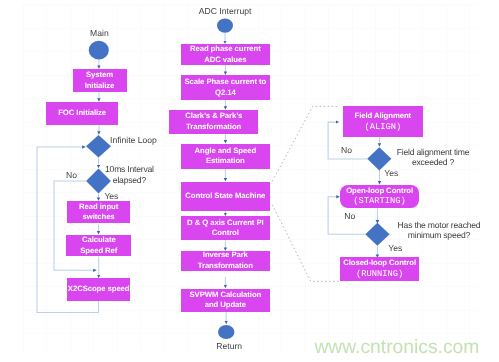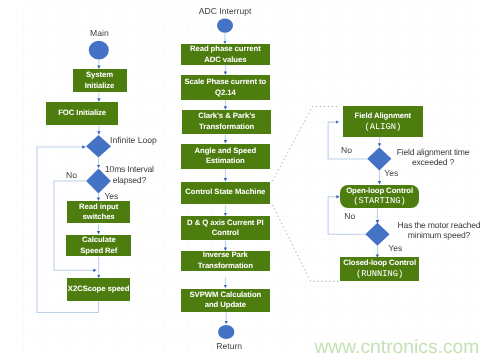--- a/index.html
+++ b/index.html
@@ -2,21 +2,21 @@
 <html><head>
 <meta charset="utf-8">
 <title>FOC Motor Control Flowchart</title>
 <style>
   html,body{margin:0;padding:0;background:#ffffff;}
   body{width:499px;height:362px;overflow:hidden;
        font-family:"Liberation Sans",sans-serif;
        -webkit-font-smoothing:antialiased;text-rendering:geometricPrecision;}
   #stage{position:relative;width:499px;height:362px;background:#ffffff;}
   svg.layer{position:absolute;left:0;top:0;width:499px;height:362px;pointer-events:none;}
-  .node{position:absolute;background:#4d7c0f;color:#ffffff;
+  .node{position:absolute;background:#d946ef;color:#ffffff;
         display:flex;flex-direction:column;align-items:center;justify-content:center;
         text-align:center;font-size:7.75px;line-height:10.7px;font-weight:700;
         box-sizing:border-box;letter-spacing:-0.09px;}
   .node .ln{display:block;white-space:pre;}
   .node .mono{font-family:"Liberation Mono",monospace;font-weight:400;font-size:8.75px;letter-spacing:0px;line-height:11.2px;}
   .lbl{position:absolute;color:#3f3f3f;font-size:8.6px;line-height:10.3px;
        text-align:center;white-space:pre;}
   .lbl.q{letter-spacing:-0.22px;}
   #wm{position:absolute;color:#c5e2b5;font-size:19.3px;white-space:nowrap;font-weight:400;}
 </style>
@@ -281,27 +281,27 @@
 <div class="lbl q" style="left:94.4px;top:164.3px;width:70px;text-align:center;">10ms Interval<br>elapsed?</div>
 <div class="lbl" style="left:61.5px;top:169.5px;width:20px;">No</div>
 <div class="lbl" style="left:104.4px;top:190.8px;width:20px;text-align:left;">Yes</div>
 
 <div class="node" style="left:180.7px;top:44.3px;width:89.3px;height:20.8px;">
   <span class="ln">Read phase current<br>ADC values</span>
 </div>
 <div class="node" style="left:180.7px;top:75.2px;width:89.3px;height:24.8px;">
   <span class="ln">Scale Phase current to<br>Q2.14</span>
 </div>
-<div class="node" style="left:182px;top:110.0px;width:89.3px;height:24.4px;align-items:center;">
+<div class="node" style="left:169px;top:110.0px;width:89.3px;height:24.4px;align-items:center;">
   <span class="ln">Clark’s &amp; Park’s<br>Transformation</span>
 </div>
 <div class="node" style="left:180.7px;top:143.7px;width:89.3px;height:25.1px;">
   <span class="ln">Angle and Speed<br>Estimation</span>
 </div>
-<div class="node" style="left:180.7px;top:181.8px;width:89.3px;height:22px;">
+<div class="node" style="left:180.7px;top:181.8px;width:89.3px;height:29px;">
   <span class="ln">Control State Machine</span>
 </div>
 <div class="node" style="left:180.7px;top:216.4px;width:89.3px;height:23.8px;">
   <span class="ln">D &amp; Q axis Current PI<br>Control</span>
 </div>
 <div class="node" style="left:180.7px;top:251.2px;width:89.3px;height:20px;">
   <span class="ln">Inverse Park<br>Transformation</span>
 </div>
 <div class="node" style="left:180.7px;top:288.5px;width:89.3px;height:23.8px;">
   <span class="ln">SVPWM Calculation<br>and Update</span>

